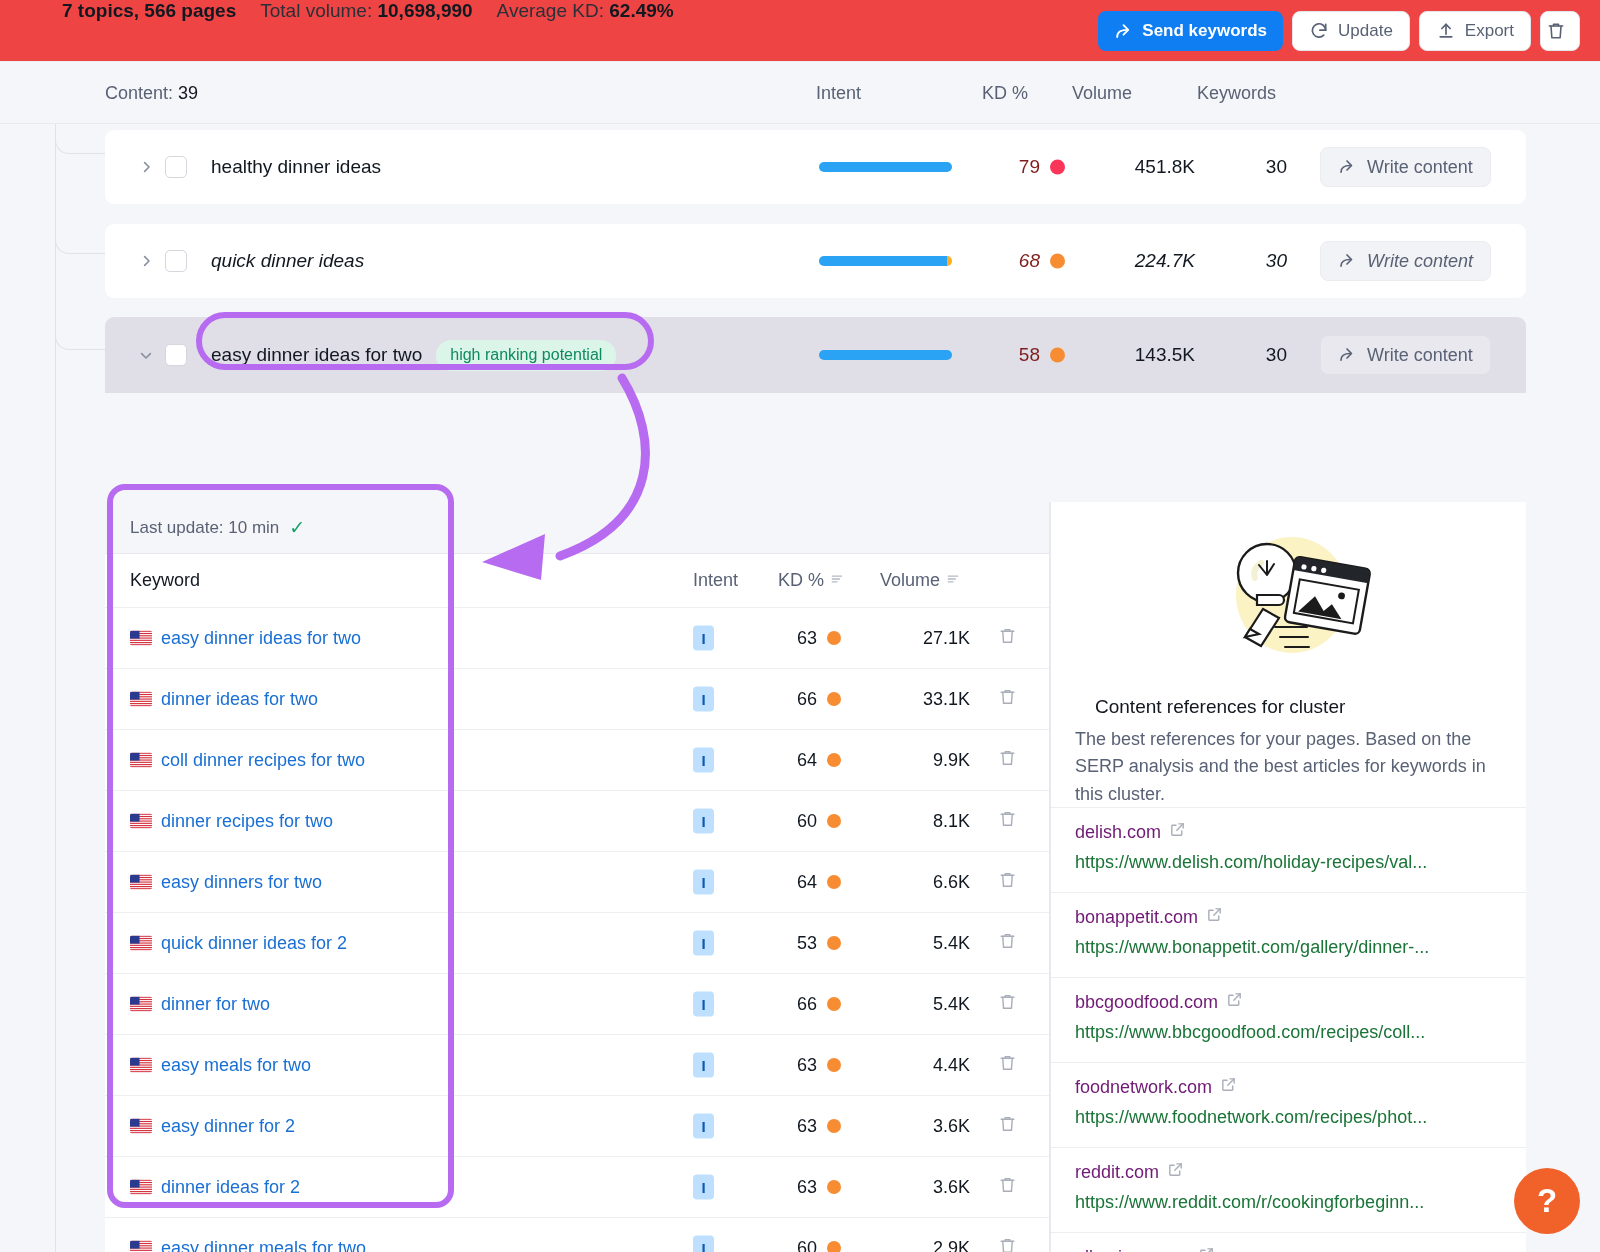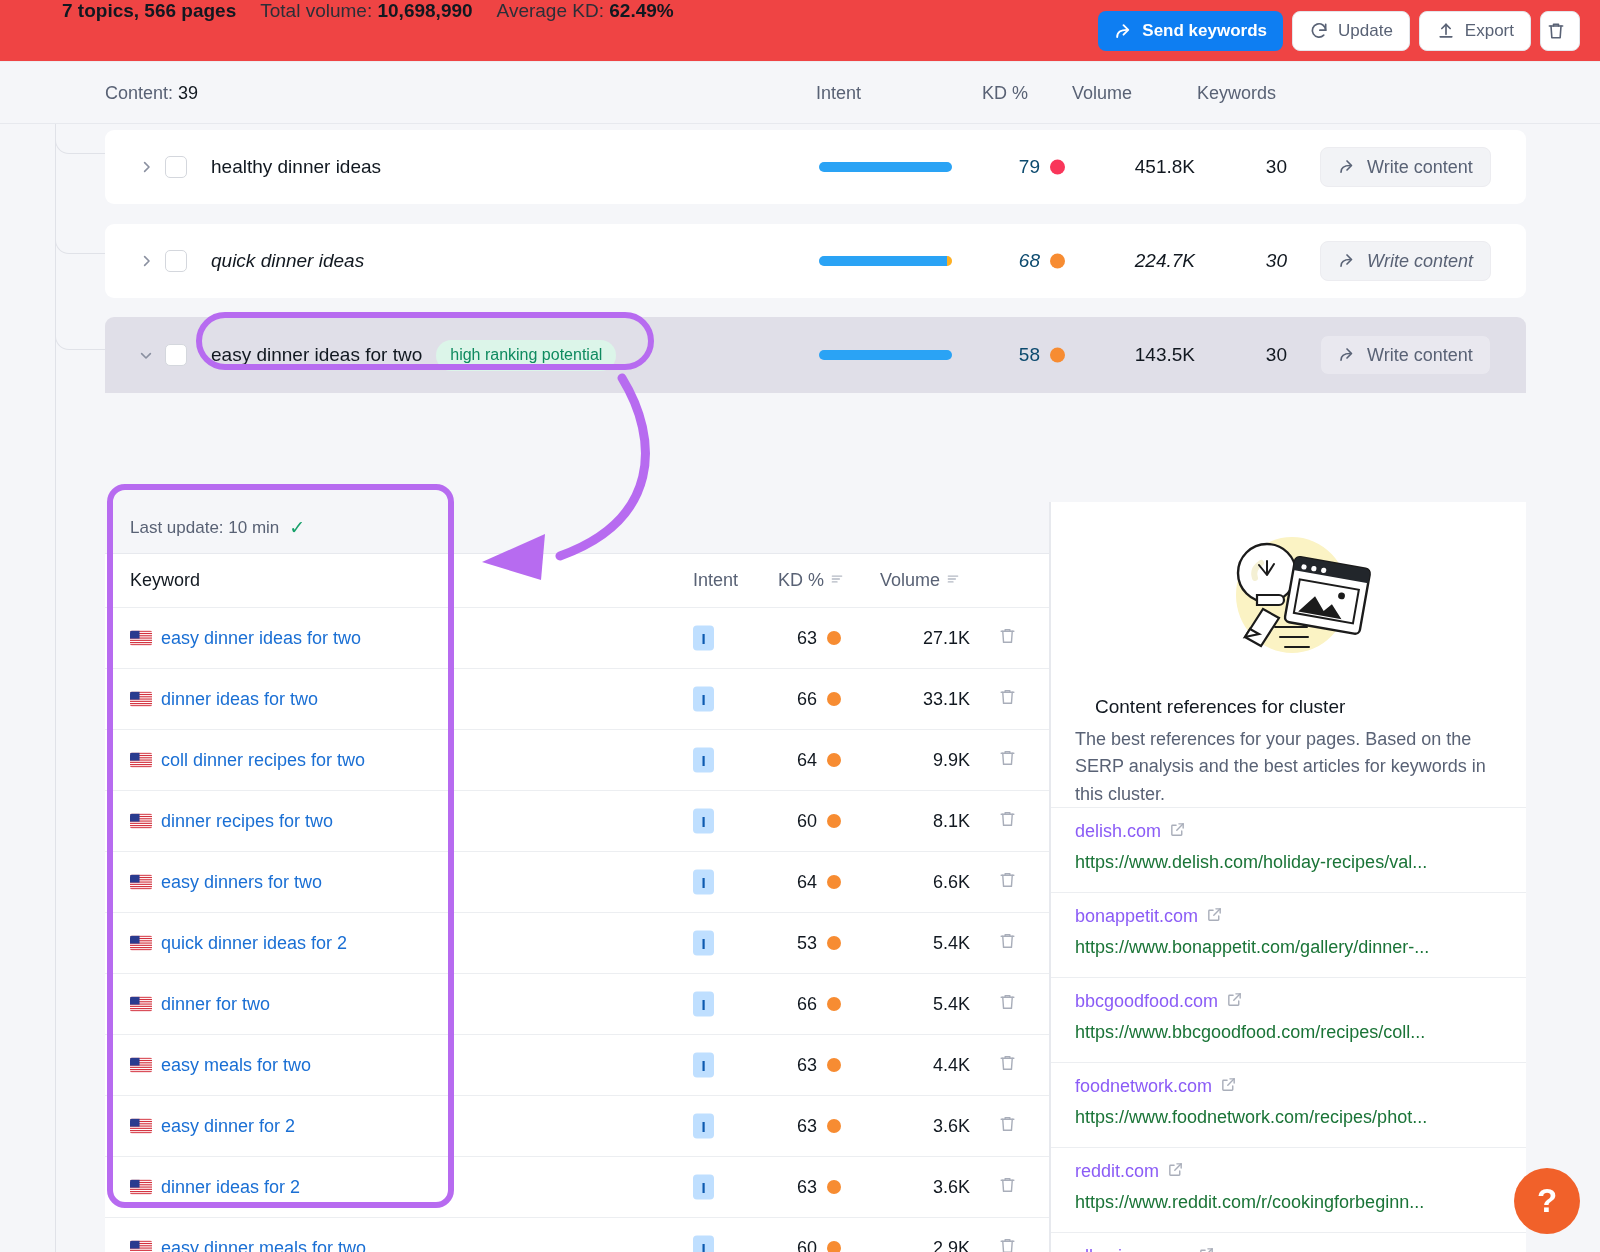--- a/index.html
+++ b/index.html
@@ -126,21 +126,21 @@
   .intentbar {
     position: absolute; left: 714px; width: 133px; height: 10px;
     border-radius: 6px; overflow: hidden; display: flex;
     background: #e6e8ed;
   }
   .seg-i { background: #2aa3f5; }
   .seg-c { background: #ffb020; }
 
   .kdval {
     position: absolute; left: 875px; width: 60px; text-align: right;
-    font-size: 19px; color: #0c4a6e;
+    font-size: 19px; color: #7f1d1d;
   }
   .kddot {
     position: absolute; left: 945px; top: 50%; transform: translateY(-50%);
     width: 15px; height: 15px; border-radius: 50%;
   }
   .volval {
     position: absolute; left: 965px; width: 125px; text-align: right;
     font-size: 19px; color: #111820;
   }
   .kwval {
@@ -237,22 +237,22 @@
   .refs-desc {
     padding: 8px 24px 0; font-size: 18px; color: #596275; line-height: 1.52;
   }
   .refitem {
     border-top: 1px solid #eceef1;
     padding: 13px 24px 13px;
     height: 85px;
     overflow: hidden;
   }
   .refdomain {
-    font-size: 18px; color: #8b5cf6; cursor: pointer;
-    display: flex; gap: 8px;
+    font-size: 18px; color: #701a75; cursor: pointer;
+    display: flex; align-items: center; gap: 8px;
   }
   .refurl {
     font-size: 18px; color: #1a7437; margin-top: 9px;
     white-space: nowrap; overflow: hidden;
   }
   .reflist { position: absolute; top: 305px; left: 0; right: 0; }
 
   
   .anno { position: absolute; left: 0; top: 0; width: 1600px; height: 1252px; pointer-events: none; }
 

